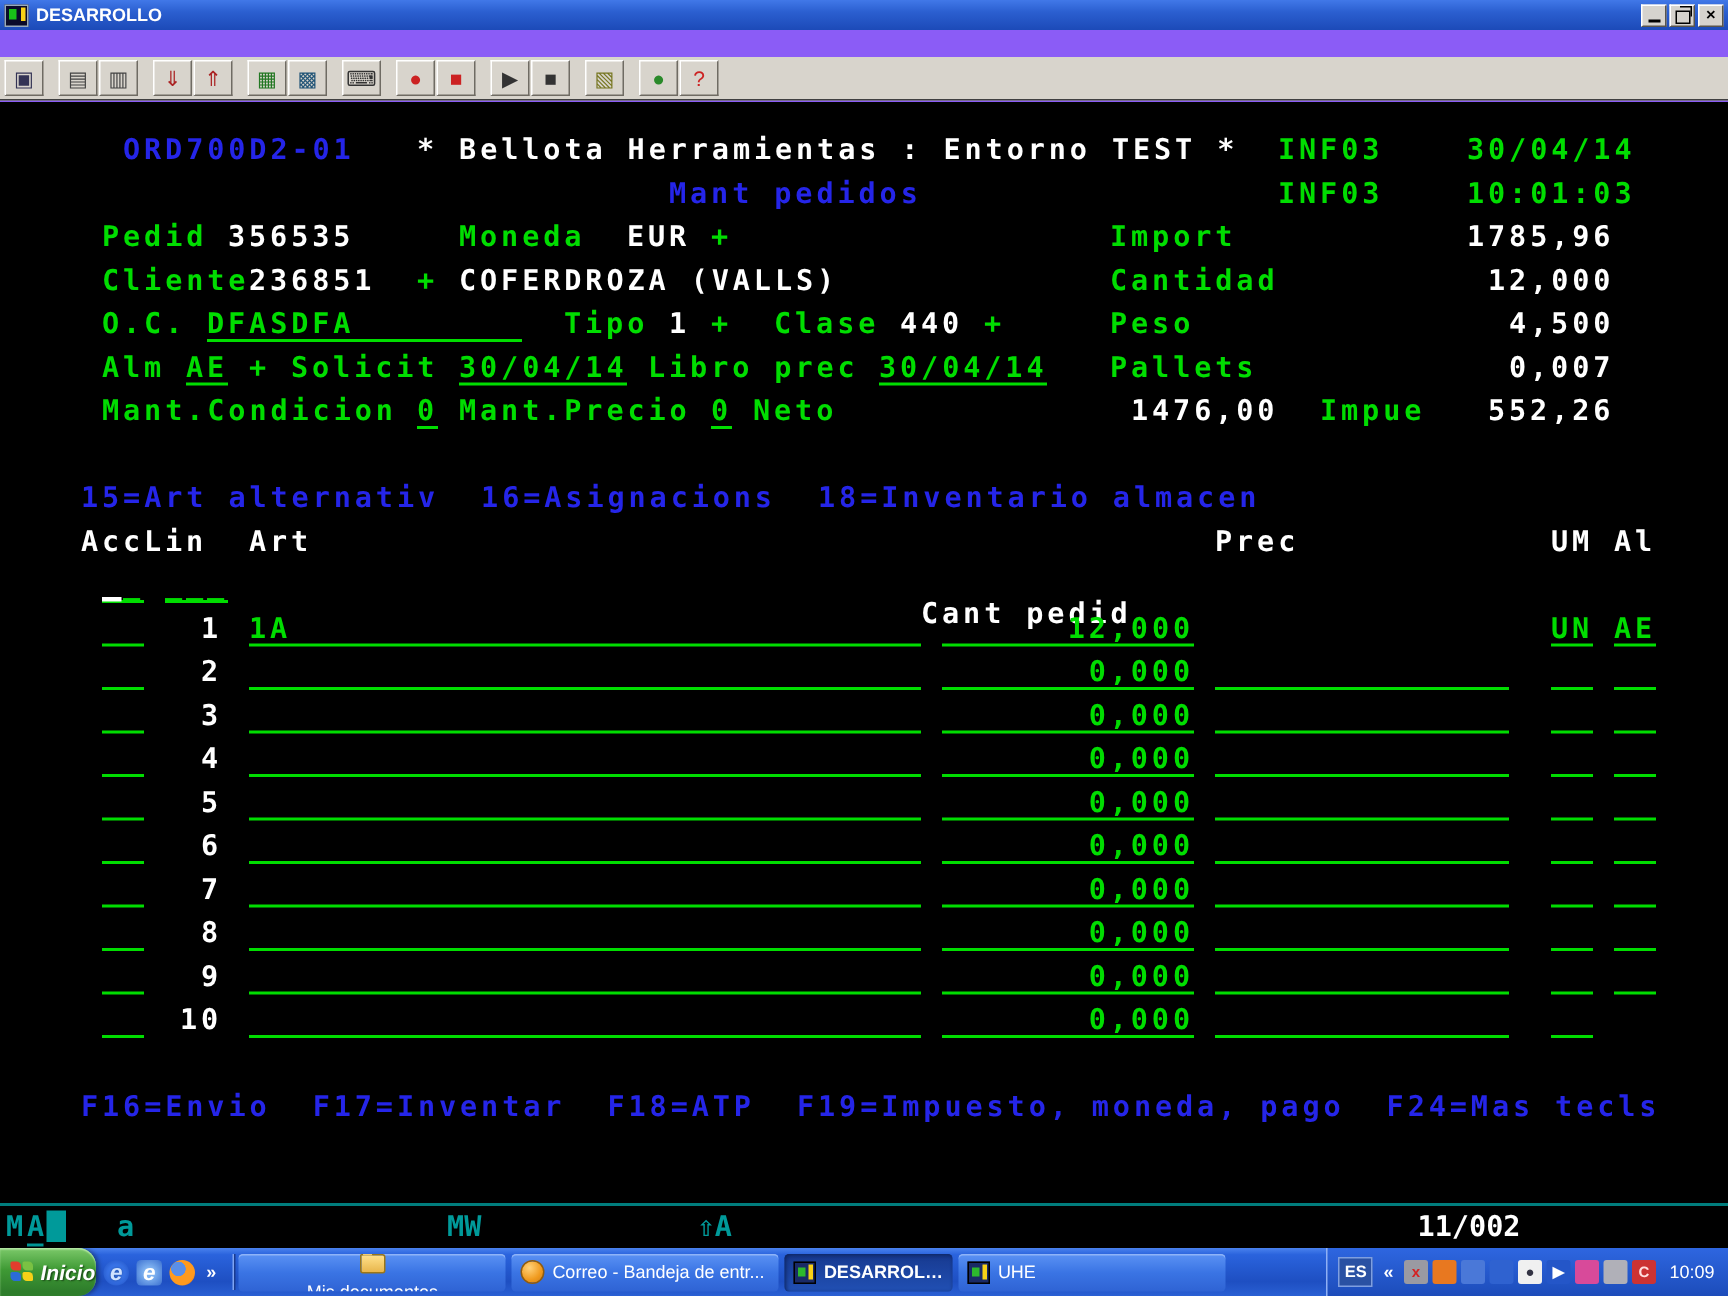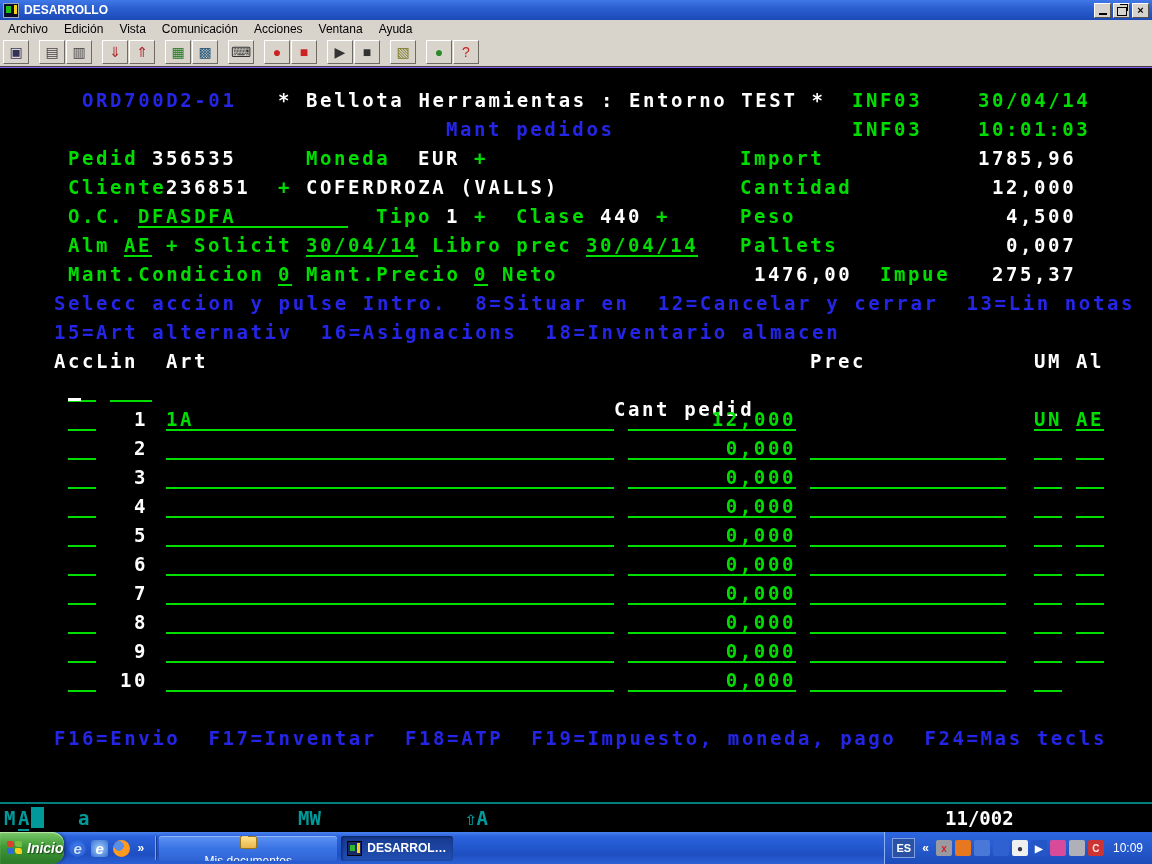--- a/index.html
+++ b/index.html
@@ -108,29 +108,20 @@
       <div class="winbtn">
           <div class="g-min"></div>
         </div>
       <div class="winbtn">
           <div class="g-res"></div>
         </div>
       <div class="winbtn">×</div>
     </div>
   </div>
 
-  <div class="menubar" id="menubar">
-      <div class="menu-item">Archivo</div>
-      <div class="menu-item">Edición</div>
-      <div class="menu-item">Vista</div>
-      <div class="menu-item">Comunicación</div>
-      <div class="menu-item">Acciones</div>
-      <div class="menu-item">Ventana</div>
-      <div class="menu-item">Ayuda</div>
-    </div>
 
   <div class="toolbar" id="toolbar">
       <div class="tbtn">
         <span style="color: rgb(51, 51, 85);">▣</span>
       </div>
       <div class="tbtn gap">
         <span style="color: rgb(68, 68, 68);">▤</span>
       </div>
       <div class="tbtn">
         <span style="color: rgb(68, 68, 68);">▥</span>
@@ -207,22 +198,21 @@
       <div class="tseg k-g" style="left: 166px; top: 167px;">+</div>
       <div class="tseg k-g" style="left: 194px; top: 167px;">Solicit</div>
       <div class="tseg k-g" style="left: 432px; top: 167px;">Libro prec</div>
       <div class="tseg k-g" style="left: 740px; top: 167px;">Pallets</div>
       <div class="tseg k-w" style="left: 1006px; top: 167px;">0,007</div>
       <div class="tseg k-g" style="left: 68px; top: 196px;">Mant.Condicion</div>
       <div class="tseg k-g" style="left: 306px; top: 196px;">Mant.Precio</div>
       <div class="tseg k-g" style="left: 502px; top: 196px;">Neto</div>
       <div class="tseg k-w" style="left: 754px; top: 196px;">1476,00</div>
       <div class="tseg k-g" style="left: 880px; top: 196px;">Impue</div>
-      <div class="tseg k-w" style="left: 992px; top: 196px;">275,37</div>
-      <div class="tseg k-b" style="left: 54px; top: 225px;">Selecc accion y pulse Intro.  8=Situar en  12=Cancelar y cerrar  13=Lin notas</div>
+      <div class="tseg k-w" style="left: 992px; top: 196px;">552,26</div>
       <div class="tseg k-b" style="left: 54px; top: 254px;">15=Art alternativ  16=Asignacions  18=Inventario almacen</div>
       <div class="tseg k-w" style="left: 54px; top: 283px;">Acc</div>
       <div class="tseg k-w" style="left: 96px; top: 283px;">Lin</div>
       <div class="tseg k-w" style="left: 166px; top: 283px;">Art</div>
       <div class="tseg k-w" style="left: 614px; top: 283px; margin-top: 48px;">Cant pedid</div>
       <div class="tseg k-w" style="left: 810px; top: 283px;">Prec</div>
       <div class="tseg k-w" style="left: 1034px; top: 283px; text-align: right;">UM</div>
       <div class="tseg k-w" style="left: 1076px; top: 283px;">Al</div>
       <div class="tseg k-b" style="left: 54px; top: 660px;">F16=Envio  F17=Inventar  F18=ATP  F19=Impuesto, moneda, pago  F24=Mas tecls</div>
       <div class="tfield" style="left: 138px; top: 138px; width: 210px;">DFASDFA</div>
@@ -336,23 +326,31 @@
           <span class="ffx" style="display: flex; align-items: center; justify-content: center;"></span>
         </div>
         <div class="chev">»</div>
       </div>
     <div class="tb-sep"></div>
     <div style="display:flex;align-items:center;" id="tasks">
         <div class="task" style="width: 178px; flex-direction: column;">
           <span class="ti ti-folder"></span>
           <span class="lbl">Mis documentos</span>
         </div>
+        <div class="task" style="width: 178px;">
+          <span class="ti ti-mail"></span>
+          <span class="lbl">Correo - Bandeja de entr...</span>
+        </div>
         <div class="task active" style="width: 112px;">
           <span class="ti ti-term"></span>
           <span class="lbl">DESARROLLO</span>
+        </div>
+        <div class="task" style="width: 178px;">
+          <span class="ti ti-term"></span>
+          <span class="lbl">UHE</span>
         </div>
       </div>
     <div class="tray" id="tray">
       <span class="lang">ES</span>
       <span class="chev">«</span>
       <span id="trayicons" style="display:flex;align-items:center;gap:3px;">
           <div class="tray-icon" style="background: rgb(154, 154, 162); color: rgb(212, 34, 34);">x</div>
           <div class="tray-icon" style="background: rgb(232, 120, 32);"></div>
           <div class="tray-icon" style="background: rgb(74, 120, 216);"></div>
           <div class="tray-icon" style="background: rgb(47, 98, 208);"></div>

